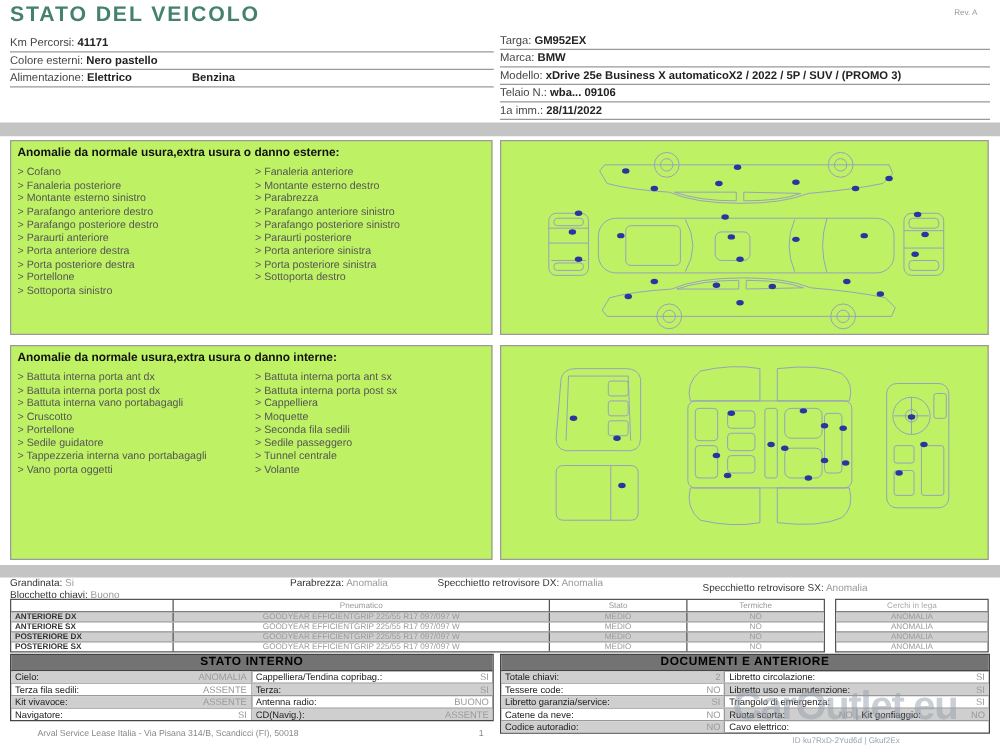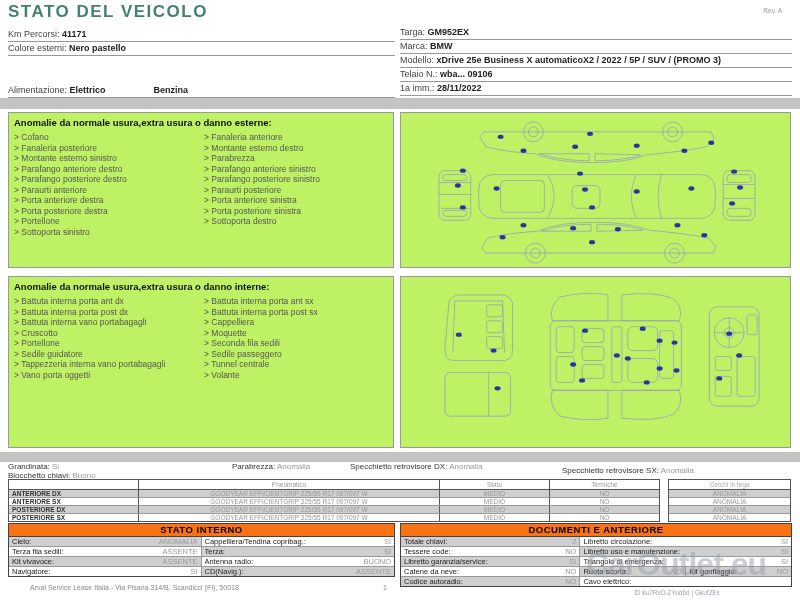--- a/index.html
+++ b/index.html
@@ -6,21 +6,21 @@
   .page{position:relative;width:800px;height:600px;background:#fff;overflow:hidden;
         font-family:"Liberation Sans","DejaVu Sans",sans-serif;color:#333;}
   .title{position:absolute;left:8px;top:2px;margin:0;font-size:17px;font-weight:bold;
          color:#44816f;letter-spacing:1.5px;}
   .rev{position:absolute;right:18px;top:7px;font-size:6.5px;color:#999;}
   .hdr{position:absolute;font-size:9px;}
   .hdr-left{left:8px;top:28px;width:387px;}
   .hdr-right{left:400px;top:26px;width:392px;}
   .f-row{border-bottom:1px solid #999;padding:1px 0;min-height:11px;line-height:11px;}
   .f-label{color:#444;}
-  .f-value{font-weight:bold;color:#222;margin-top:28px;}
+  .f-value{font-weight:bold;color:#222;}
   .f-value.w1{display:inline-block;width:84px;}
   .band{position:absolute;left:0;width:800px;height:11px;background:#c4c4c4;}
   .b1{top:98px;}
   .b2{top:452px;height:10px;}
   .box{position:absolute;border:1px solid #9a9a9a;background:#bef264;box-sizing:border-box;}
   .ext-box{left:8px;top:112px;width:386px;height:156px;}
   .ext-dia{left:400px;top:112px;width:391px;height:156px;}
   .int-box{left:8px;top:276px;width:386px;height:172px;}
   .int-dia{left:400px;top:276px;width:391px;height:172px;}
   .box-title{font-size:9.5px;font-weight:bold;color:#111;padding:4px 5px 2px;}
@@ -46,21 +46,21 @@
   .c1{flex:1;text-align:center;color:#999;}
   .c2{width:110px;border-left:1px solid #555;text-align:center;color:#999;}
   .c3{width:110px;border-left:1px solid #555;text-align:center;color:#999;}
   .cerchitbl{position:absolute;left:668px;top:479px;width:123px;border:1px solid #555;
              font-size:6.5px;text-align:center;background:#fff;box-sizing:border-box;}
   .cerchitbl .t-hrow,.cerchitbl .t-row{display:block;}
   .cerchitbl .t-row{color:#999;}
   .ptable{position:absolute;top:523px;border:1px solid #444;font-size:7.5px;background:#fff;box-sizing:border-box;}
   .p-si{left:8px;width:387px;}
   .p-doc{left:400px;width:392px;}
-  .p-head{background:#f97316;font-weight:bold;text-align:center;font-size:9.5px;height:12px;
+  .p-head{background:#737373;font-weight:bold;text-align:center;font-size:9.5px;height:12px;
           line-height:12px;color:#000;border-bottom:1px solid #444;letter-spacing:.5px;}
   .p-row{display:flex;height:9px;line-height:9px;border-bottom:1px solid #999;}
   .p-row:last-child{border-bottom:none;}
   .p-cell{display:flex;justify-content:space-between;padding:0 3px;box-sizing:border-box;overflow:hidden;}
   .p-left{width:46%;border-right:1px solid #999;}
   .p-right{width:54%;}
   .p-si .p-left,.p-si .p-right{width:50%;}
   .pc-g{background:#cfcfcf;}
   .p-label{color:#222;white-space:nowrap;overflow:hidden;}
   .p-value{color:#9a9a9a;padding-left:4px;white-space:nowrap;}

